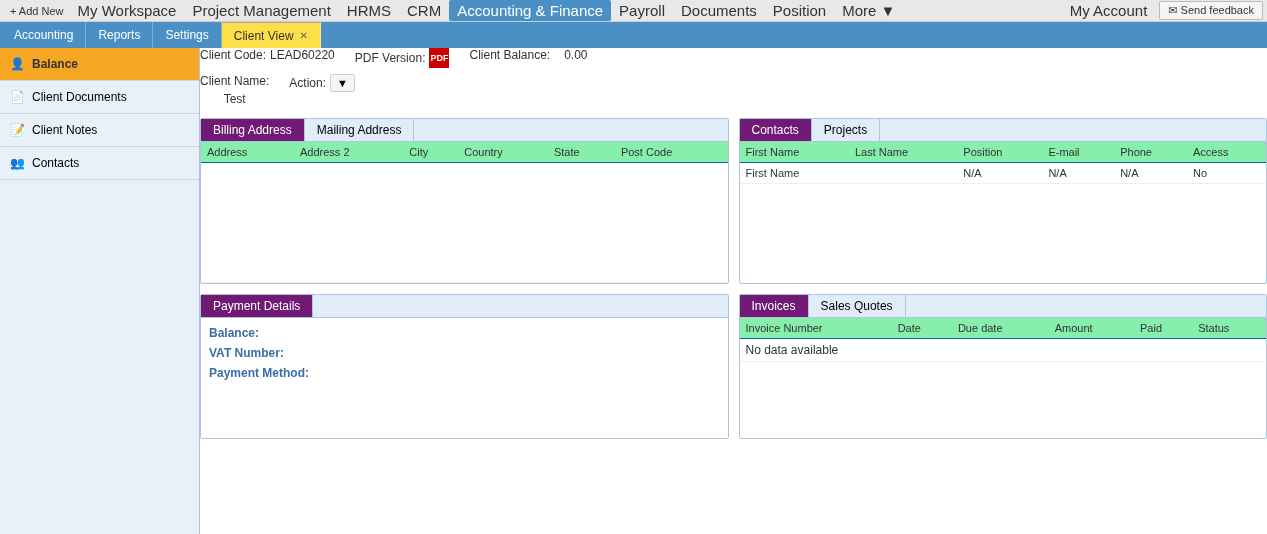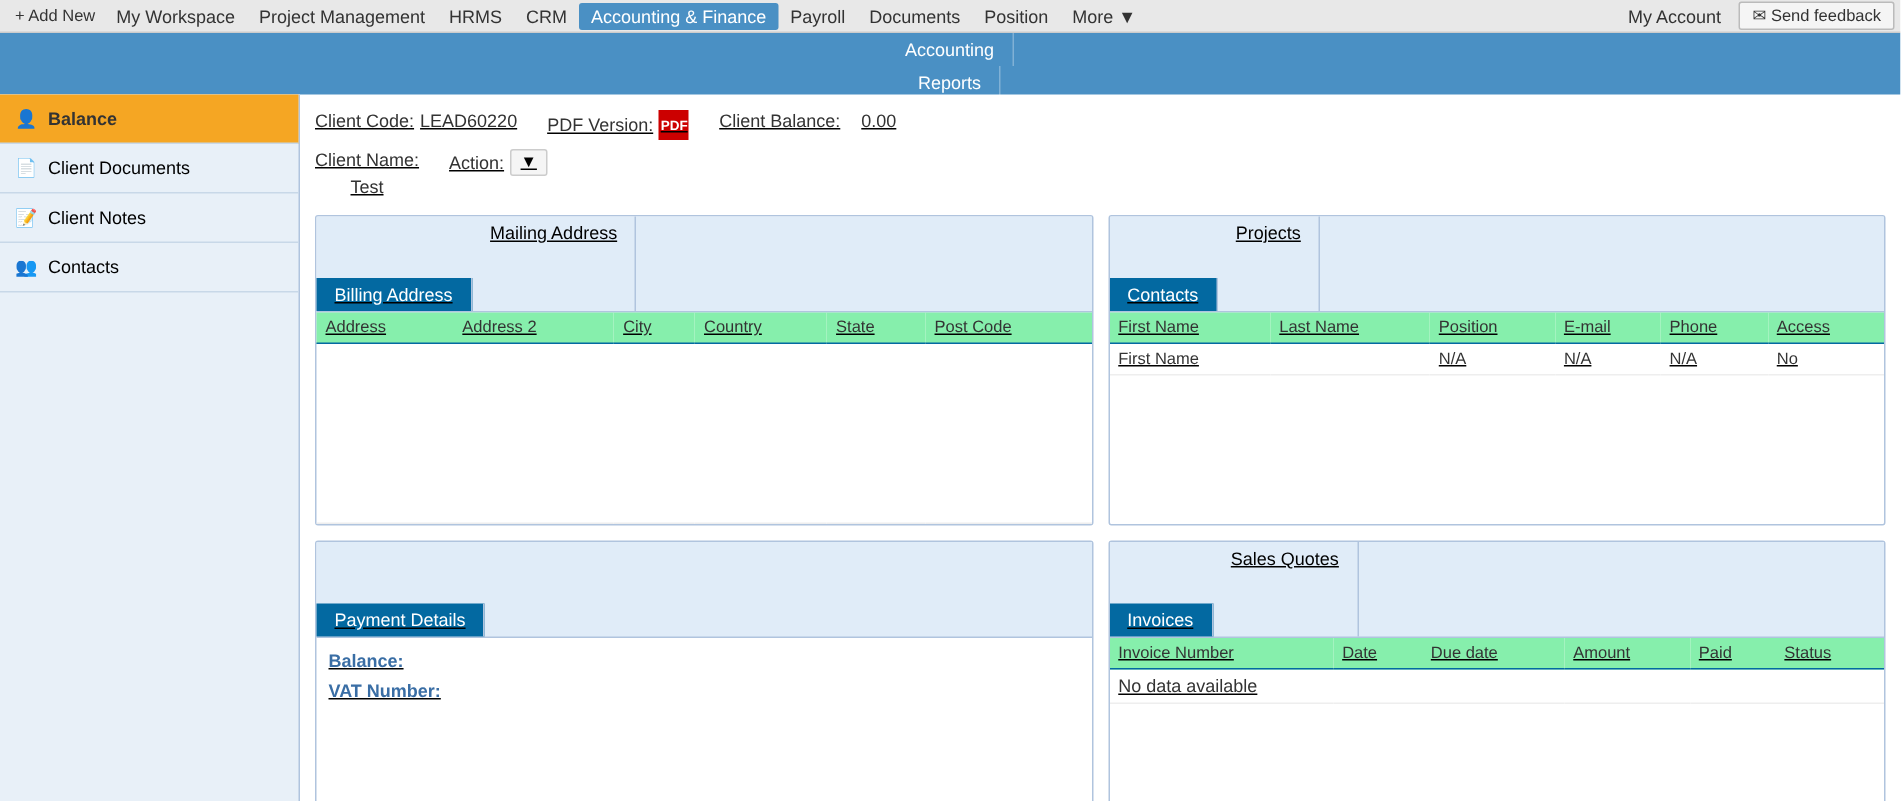--- a/index.html
+++ b/index.html
@@ -10,21 +10,21 @@
       display: flex;
       align-items: center;
       background: #e8e8e8;
       border-bottom: 1px solid #ccc;
       height: 22px;
       padding: 0 4px;
     }
     .top-nav .nav-item {
       padding: 2px 8px;
       cursor: pointer;
-      font-size: 12px;
+      font-size: 15px;
       color: #333;
       white-space: nowrap;
     }
     .top-nav .nav-item.active {
       background: #4a90c4;
       color: #fff;
       border-radius: 2px;
     }
     .top-nav .add-new {
       display: flex;
@@ -51,23 +51,22 @@
       background: #f5f5f5;
       border-radius: 2px;
       margin-left: 4px;
     }
 
     
     .tab-bar {
       display: flex;
       align-items: center;
       background: #4a90c4;
-      height: 41px;
+      height: 26px;
       padding: 0 2px;
-      flex-direction: column;
     }
     .tab-bar .tab {
       padding: 4px 12px;
       cursor: pointer;
       font-size: 12px;
       color: #fff;
       border-right: 1px solid rgba(255,255,255,0.3);
       height: 100%;
       display: flex;
       align-items: center;
@@ -123,22 +122,20 @@
       align-items: center;
       justify-content: center;
       font-size: 12px;
     }
 
     
     .content {
       flex: 1;
       background: #fff;
       overflow-y: auto;
-      padding: 10px;
-      text-decoration: underline;
     }
 
     
     .client-info-row {
       display: flex;
       align-items: flex-start;
       margin-bottom: 12px;
       gap: 20px;
     }
     .client-info-label { color: #333; }
@@ -184,23 +181,22 @@
       background: #e0ecf8;
       border-bottom: 1px solid #b0c4de;
     }
     .panel-tab {
       padding: 4px 12px;
       cursor: pointer;
       font-size: 12px;
       border-right: 1px solid #b0c4de;
     }
     .panel-tab.active {
-      background: #0369a1;
+      background: #701a75;
       color: #fff;
-      margin-top: 41px;
     }
 
     
     .data-table {
       width: 100%;
       border-collapse: collapse;
       font-size: 11px;
     }
     .data-table th {
       background: #86efac;
@@ -370,20 +366,21 @@
         </table>
       </div>
 
       <div class="panel-box">
         <div class="panel-tabs">
           <div class="panel-tab active">Payment Details</div>
         </div>
         <div class="panel-content payment-details">
           <div class="field-row">Balance:</div>
           <div class="field-row">VAT Number:</div>
+          <div class="field-row">Payment Method:</div>
         </div>
       </div>
 
       <div class="panel-box">
         <div class="panel-tabs">
           <div class="panel-tab active">Invoices</div>
           <div class="panel-tab">Sales Quotes</div>
         </div>
         <table class="data-table">
           <thead>

